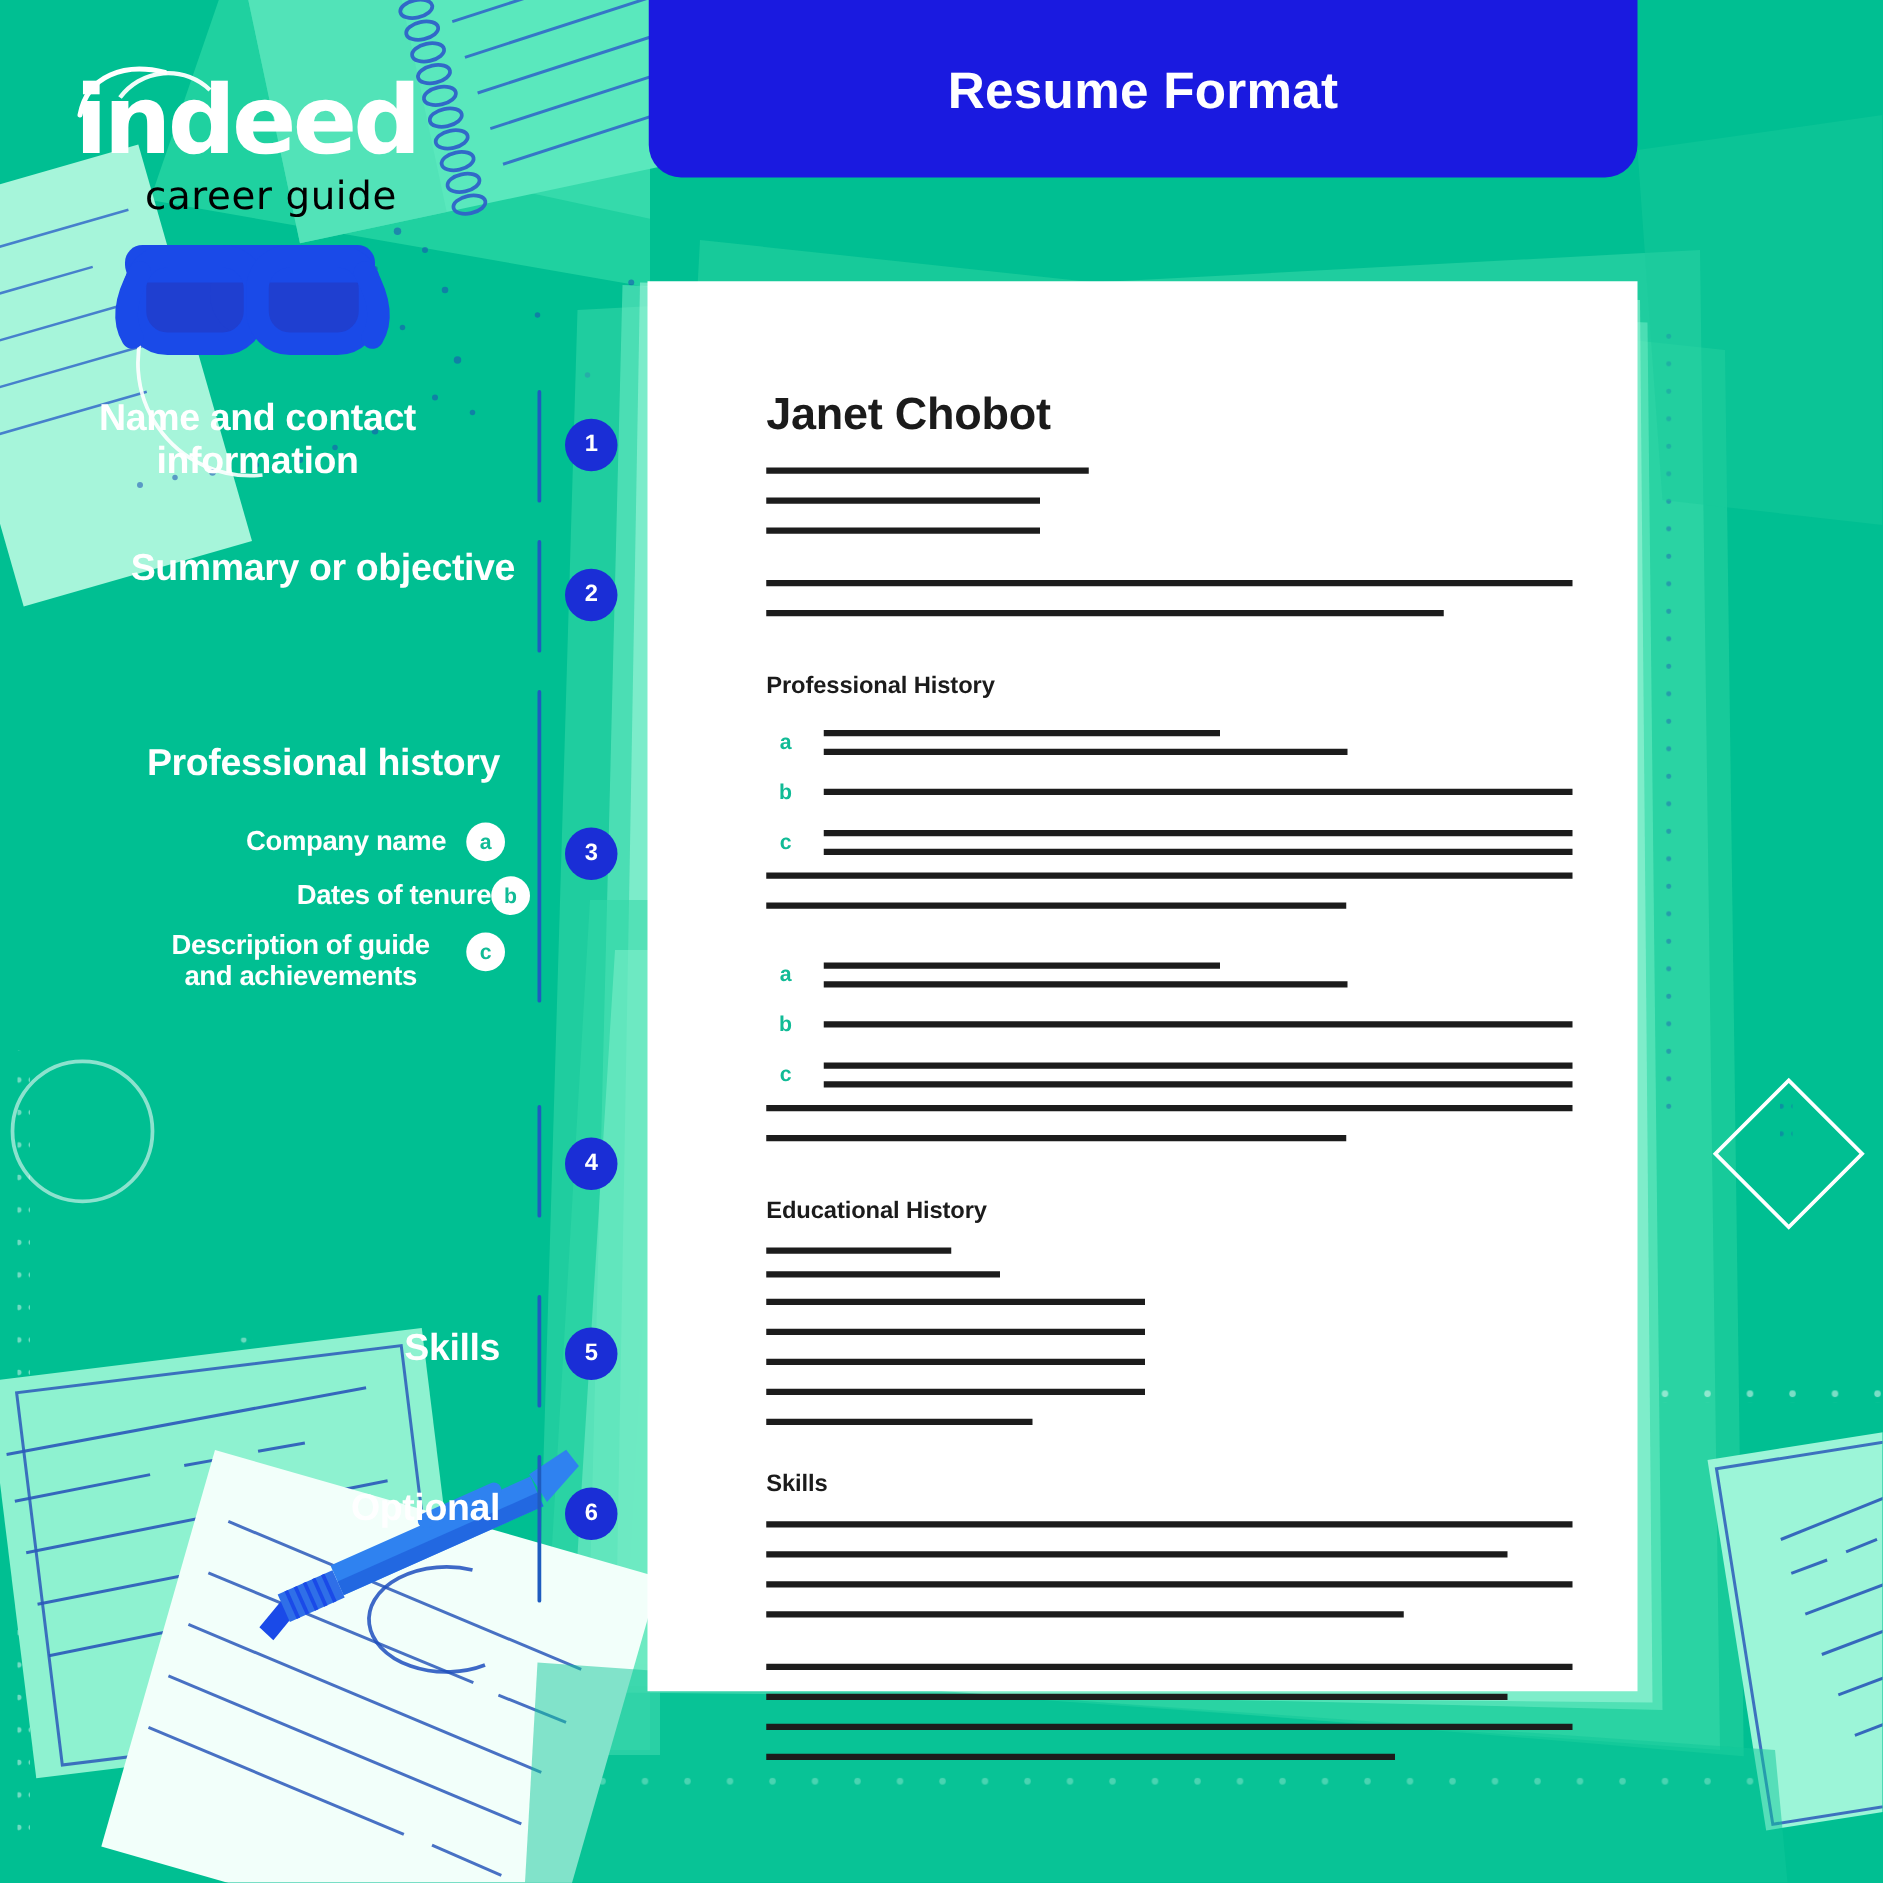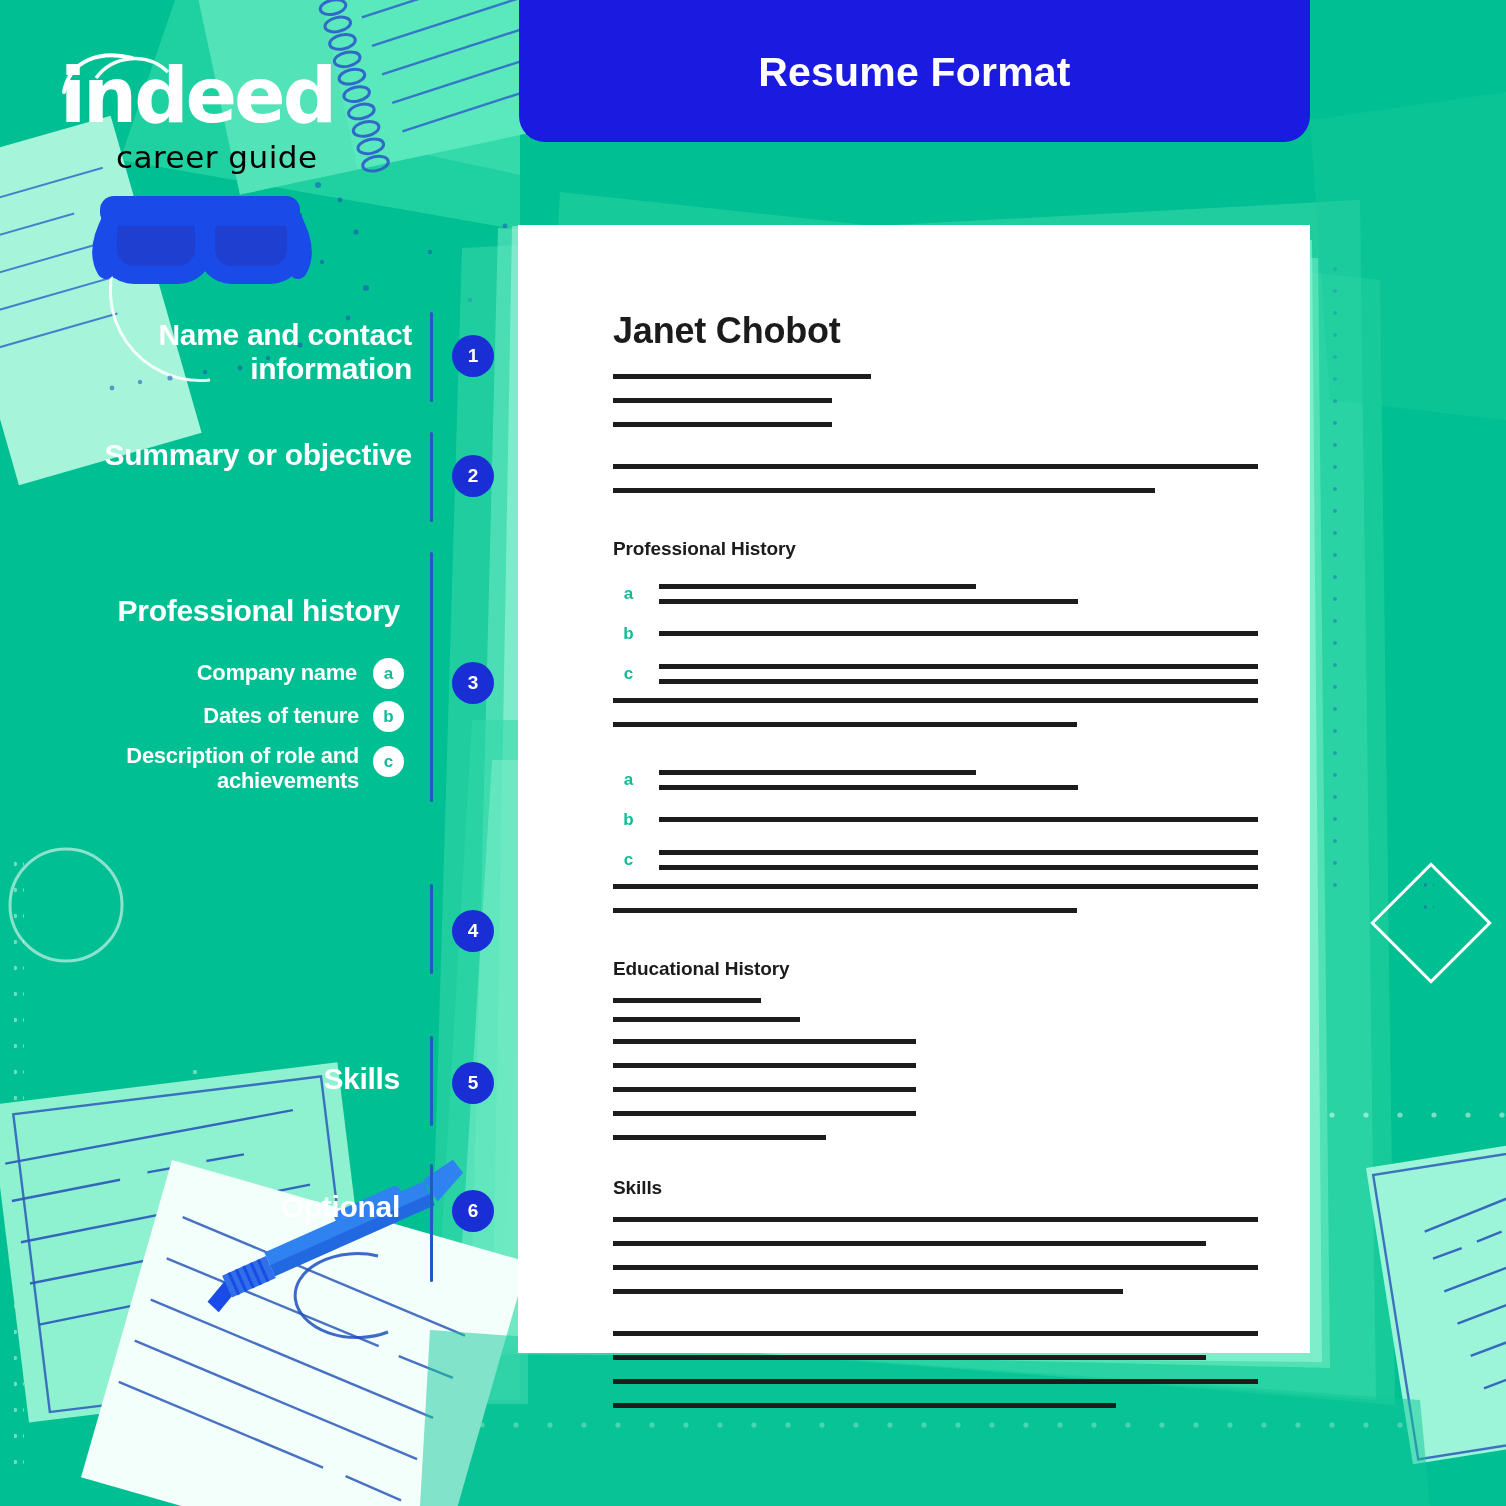--- a/index.html
+++ b/index.html
@@ -41,21 +41,21 @@
   .banner-title{
     color:#ffffff;font-size:41px;font-weight:700;
     font-family:Liberation Sans, sans-serif;
     letter-spacing:0.2px;padding-top:12px;
   }
 
   
   .rail{position:absolute;left:0;top:0;width:510px;height:1506px;}
   .rail-row{position:absolute;display:flex;align-items:center;}
   .rail-label{
-    color:#ffffff;font-weight:700;text-align:right;
+    color:#ffffff;font-weight:700;text-align:center;
     line-height:1.13;letter-spacing:-0.3px;
     font-family:"Liberation Sans", sans-serif;
   }
   .rail-label.lvl1{font-size:30px;}
   .rail-label.lvl2{font-size:22px;}
   .tick{
     position:absolute;width:3px;background:#1f5bbf;border-radius:2px;left:430px;
   }
   .numcircle{
     position:absolute;width:42px;height:42px;border-radius:50%;
@@ -327,27 +327,27 @@
     <div class="rail-row" style="left:0;top:594px;width:400px;justify-content:flex-end;">
       <div class="rail-label lvl1">Professional history</div>
     </div>
     <div class="numcircle" style="left:452px;top:662px;">3</div>
 
     <div class="rail-row" style="left:0;top:658px;width:404px;justify-content:flex-end;gap:16px;">
       <div class="rail-label lvl2">Company name</div>
       <div class="letcircle">a</div>
     </div>
 
-    <div class="rail-row" style="left:0;top:701px;width:404px;justify-content:flex-end;gap:14px;">
+    <div class="rail-row" style="left:0;top:701px;width:404px;justify-content:flex-end;padding-left:20px;">
       <div class="rail-label lvl2">Dates of tenure</div>
       <div class="letcircle">b</div>
     </div>
 
     <div class="rail-row" style="left:0;top:744px;width:404px;justify-content:flex-start;gap:14px;flex-direction:row;">
-      <div class="rail-label lvl2" style="width:252px;margin-left:122px;">Description of role and achievements</div>
+      <div class="rail-label lvl2" style="width:252px;margin-left:122px;">Description of guide and achievements</div>
       <div class="letcircle" style="align-self:flex-start;margin-top:2px;">c</div>
     </div>
 
     <div class="numcircle" style="left:452px;top:910px;">4</div>
 
     <div class="rail-row" style="left:0;top:1062px;width:400px;justify-content:flex-end;">
       <div class="rail-label lvl1">Skills</div>
     </div>
     <div class="numcircle" style="left:452px;top:1062px;">5</div>
 

